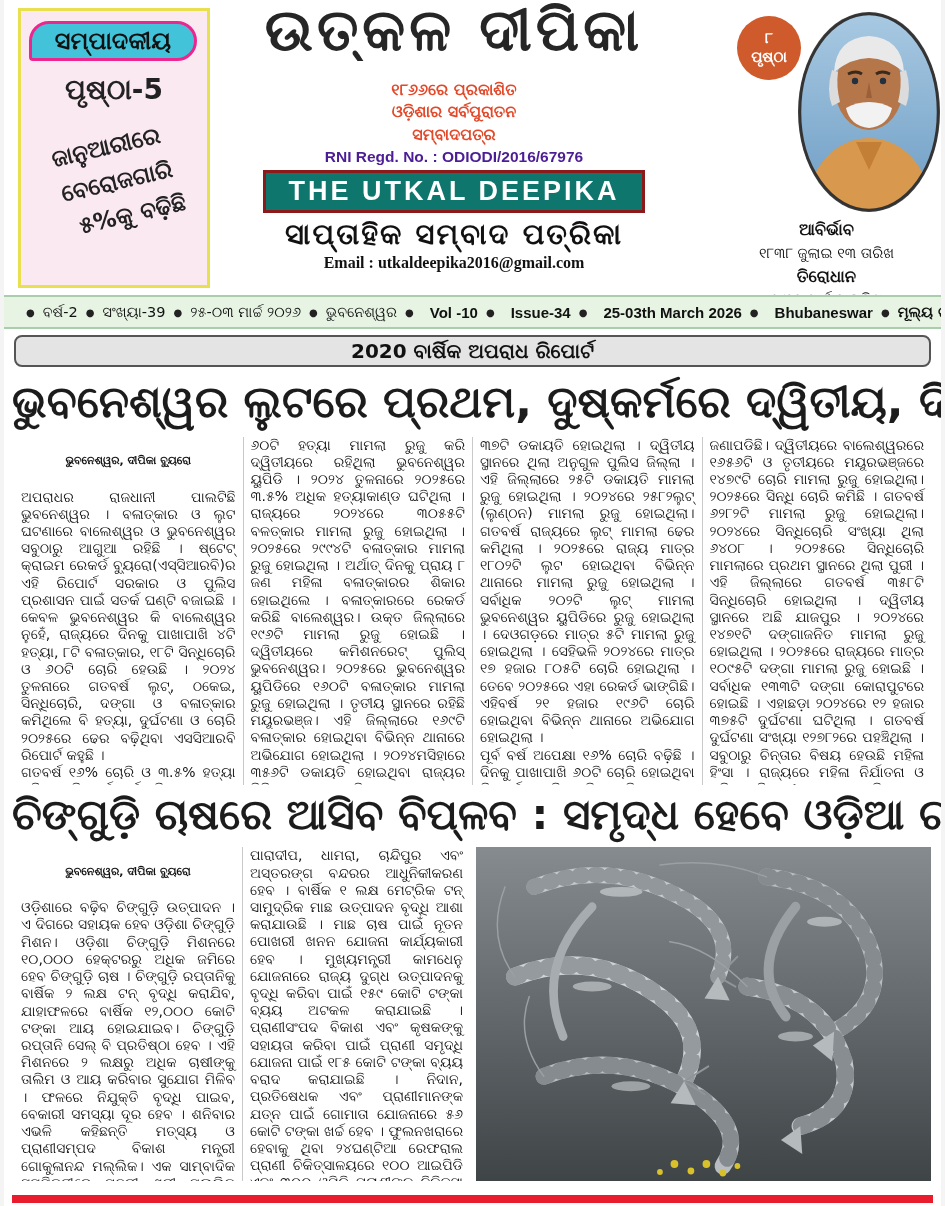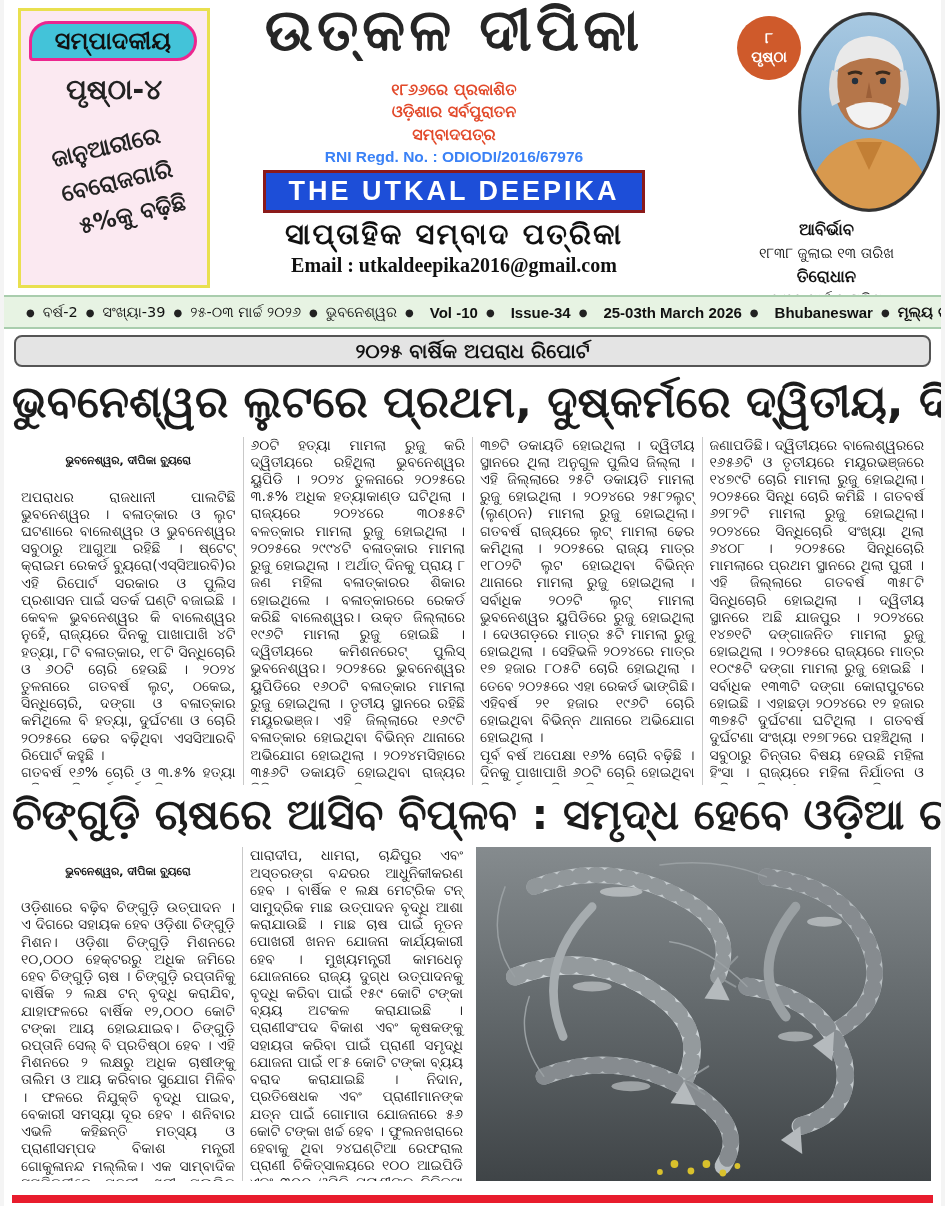--- a/index.html
+++ b/index.html
@@ -22,27 +22,27 @@
   .editorial-teaser { position:absolute; left:0; top:118px; width:100%;
                       transform:rotate(-13deg); text-align:center;
                       font-size:23px; font-weight:bold; color:#222; line-height:1.55; }
   .editorial-teaser .t2 { padding-left:6px; }
   .editorial-teaser .t3 { padding-left:22px; }
 
   .masthead { position:absolute; left:200px; top:0; width:500px; height:295px; text-align:center; }
   .masthead-title { font-size:58px; font-weight:bold; color:#262626; line-height:1.05;
                     letter-spacing:4px; margin-top:0; white-space:nowrap; overflow:hidden; }
   .masthead-tagline { margin-top:18px; color:#e2492a; font-weight:bold; font-size:16px; line-height:1.4; }
-  .rni-line { margin-top:2px; font-weight:bold; font-size:15.5px; color:#3b82f6;
+  .rni-line { margin-top:2px; font-weight:bold; font-size:15.5px; color:#4c1d95;
               font-family:"Liberation Sans", sans-serif; }
-  .english-title-bar { display:inline-block; margin-top:4px; background:#1d4ed8; color:#fff;
+  .english-title-bar { display:inline-block; margin-top:4px; background:#0f766e; color:#fff;
                        border:3px solid #8b1a1a; padding:3px 22px; font-weight:bold; font-size:27px;
                        letter-spacing:3px; font-family:"Liberation Sans", sans-serif; }
   .weekly-subtitle { margin-top:4px; font-weight:bold; font-size:29px; color:#111; letter-spacing:2px; }
-  .email-line { margin-top:2px; font-weight:bold; font-size:20px; color:#111;
+  .email-line { margin-top:2px; font-weight:bold; font-size:16px; color:#111;
                 font-family:"Liberation Serif", serif; }
 
   .pages-badge { position:absolute; left:733px; top:16px; width:64px; height:64px; border-radius:50%;
                  background:#cf5a2b; color:#fff; display:flex; flex-direction:column;
                  align-items:center; justify-content:center; font-weight:bold; font-size:15px;
                  line-height:1.25; z-index:6; text-align:center; }
   .founder-portrait { position:absolute; left:792px; top:10px; width:146px; height:205px; }
   .founder-dates { position:absolute; left:700px; top:218px; width:245px; text-align:center;
                    font-size:14.5px; color:#111; line-height:1.5; }
   .founder-dates .lbl { font-weight:bold; font-size:16.5px; }
@@ -84,21 +84,21 @@
 </style>
 </head>
 <body>
 
 <div class="page">
 
   <div class="header">
 
     <div class="editorial-box">
       <div class="editorial-pill">ସମ୍ପାଦକୀୟ</div>
-      <div class="page-ref">ପୃଷ୍ଠା-୪</div>
+      <div class="page-ref">ପୃଷ୍ଠା-5</div>
       <div class="editorial-teaser">
         <div class="t1">ଜାନୁଆରୀରେ</div>
         <div class="t2">ବେରୋଜଗାରି</div>
         <div class="t3">୫%କୁ ବଢ଼ିଛି</div>
       </div>
     </div>
 
     <div class="masthead">
       <div class="masthead-title">ଉତ୍କଳ ଦୀପିକା</div>
       <div class="masthead-tagline">
@@ -171,21 +171,21 @@
     <span class="en">Issue-34</span>
     <span class="blt">●</span>
     <span class="en">25-03th March 2026</span>
     <span class="blt">●</span>
     <span class="en">Bhubaneswar</span>
     <span class="spacer"></span>
     <span class="blt">●</span>
     <span class="price">ମୂଲ୍ୟ ଟ ୨.୦୦</span>
   </div>
 
-  <div class="kicker-band">୨୦୨୫ ବାର୍ଷିକ ଅପରାଧ ରିପୋର୍ଟ</div>
+  <div class="kicker-band">2020 ବାର୍ଷିକ ଅପରାଧ ରିପୋର୍ଟ</div>
 
   <div class="main-headline">ଭୁବନେଶ୍ୱର ଲୁଟରେ ପ୍ରଥମ, ଦୁଷ୍କର୍ମରେ ଦ୍ୱିତୀୟ, ଦିନକୁ ୪ ହତ୍ୟା</div>
 
   <div class="article article-1">
     <div class="col">
       <div class="byline">ଭୁବନେଶ୍ୱର, ଦୀପିକା ବ୍ୟୁରୋ</div>
       <span>ଅପରାଧର ରାଜଧାନୀ ପାଲଟିଛି ଭୁବନେଶ୍ୱର । ବଳାତ୍କାର ଓ ଲୁଟ ଘଟଣାରେ ବାଲେଶ୍ୱର ଓ ଭୁବନେଶ୍ୱର ସବୁଠାରୁ ଆଗୁଆ ରହିଛି । ଷ୍ଟେଟ୍ କ୍ରାଇମ ରେକର୍ଡ ବ୍ୟୁରୋ(ଏସ୍‌ସିଆରବି)ର ଏହି ରିପୋର୍ଟ ସରକାର ଓ ପୁଲିସ ପ୍ରଶାସନ ପାଇଁ ସତର୍କ ଘଣ୍ଟି ବଜାଇଛି । କେବଳ ଭୁବନେଶ୍ୱର କି ବାଲେଶ୍ୱର ନୁହେଁ, ରାଜ୍ୟରେ ଦିନକୁ ପାଖାପାଖି ୪ଟି ହତ୍ୟା, ୮ଟି ବଳାତ୍କାର, ୧୮ଟି ସିନ୍ଧିଚୋରି ଓ ୬୦ଟି ଚୋରି ହେଉଛି । ୨୦୨୪ ତୁଳନାରେ ଗତବର୍ଷ ଲୁଟ୍, ଠକେଇ, ସିନ୍ଧିଚୋରି, ଦଙ୍ଗା ଓ ବଳାତ୍କାର କମିଥିଲେ ବି ହତ୍ୟା, ଦୁର୍ଘଟଣା ଓ ଚୋରି ୨୦୨୫ରେ ଢେର ବଢ଼ିଥିବା ଏସସିଆରବି ରିପୋର୍ଟ କହୁଛି ।
 ଗତବର୍ଷ ୧୬% ଚୋରି ଓ ୩.୫% ହତ୍ୟା ବଢ଼ିଥିବା ରିପୋର୍ଟ ଦର୍ଶାଇଛି । ୨୦୨୪ରେ ରାଜ୍ୟର ବିଭିନ୍ନ ଥାନାରେ ୧୨୫୮ ହତ୍ୟା ମାମଲା ରୁଜୁ ହୋଇଥିଲା । ୨୦୨୫ରେ ଏହି ସଂଖ୍ୟା ପହଞ୍ଚିଥିଲା ୧୩୦୪ରେ । ହତ୍ୟାରେ ଗଞ୍ଜାମ ପୁଲିସ ଜିଲ୍ଲା ପ୍ରଥମ ସ୍ଥାନରେ ଥିଲା । ଉକ୍ତ ଜିଲ୍ଲାରେ ୬୯ଟି ହତ୍ୟା ମାମଲା ରୁଜୁ ହୋଇଥିଲା ।</span>
     </div>
     <div class="col">୬୦ଟି ହତ୍ୟା ମାମଲା ରୁଜୁ କରି ଦ୍ୱିତୀୟରେ ରହିଥିଲା ଭୁବନେଶ୍ୱର ୟୁପିଡି । ୨୦୨୪ ତୁଳନାରେ ୨୦୨୫ରେ ୩.୫% ଅଧିକ ହତ୍ୟାକାଣ୍ଡ ଘଟିଥିଲା । ରାଜ୍ୟରେ ୨୦୨୪ରେ ୩୦୫୫ଟି ବଳତ୍କାର ମାମଲା ରୁଜୁ ହୋଇଥିଲା । ୨୦୨୫ରେ ୨୯୯୪ଟି ବଳାତ୍କାର ମାମଲା ରୁଜୁ ହୋଇଥିଲା । ଅର୍ଥାତ୍ ଦିନକୁ ପ୍ରାୟ ୮ ଜଣ ମହିଳା ବଳାତ୍କାରର ଶିକାର ହୋଇଥିଲେ । ବଳାତ୍କାରରେ ରେକର୍ଡ କରିଛି ବାଲେଶ୍ୱର। ଉକ୍ତ ଜିଲ୍ଲାରେ ୧୯୬ଟି ମାମଲା ରୁଜୁ ହୋଇଛି । ଦ୍ୱିତୀୟରେ କମିଶନରେଟ୍ ପୁଲିସ୍ ଭୁବନେଶ୍ୱର। ୨୦୨୫ରେ ଭୁବନେଶ୍ୱର ୟୁପିଡିରେ ୧୬୦ଟି ବଳାତ୍କାର ମାମଲା ରୁଜୁ ହୋଇଥିଲା । ତୃତୀୟ ସ୍ଥାନରେ ରହିଛି ମୟୂରଭଞ୍ଜ। ଏହି ଜିଲ୍ଲାରେ ୧୬୯ଟି ବଳାତ୍କାର ହୋଇଥିବା ବିଭିନ୍ନ ଥାନାରେ ଅଭିଯୋଗ ହୋଇଥିଲା । ୨୦୨୪ମସିହାରେ ୩୫୬ଟି ଡକାୟତି ହୋଇଥିବା ରାଜ୍ୟର ବିଭିନ୍ନ ଥାନାରେ ଅଭିଯୋଗ ହୋଇଥିଲା । ୨୦୨୫ ମସିହାରେ ଡକାୟତି ସଂଖ୍ୟା ମାତ୍ର ୩ଟି କମିଥିଲା । ଗତବର୍ଷ ରାଜ୍ୟରେ ୩୫୩ଟି ଡକାୟତି ହୋଇଥିବା ଅଭିଯୋଗ ହୋଇଥିଲା । ବାଲେଶ୍ୱର ପୁଲିସ ଜିଲ୍ଲାରେ ସର୍ବାଧିକ</div>

